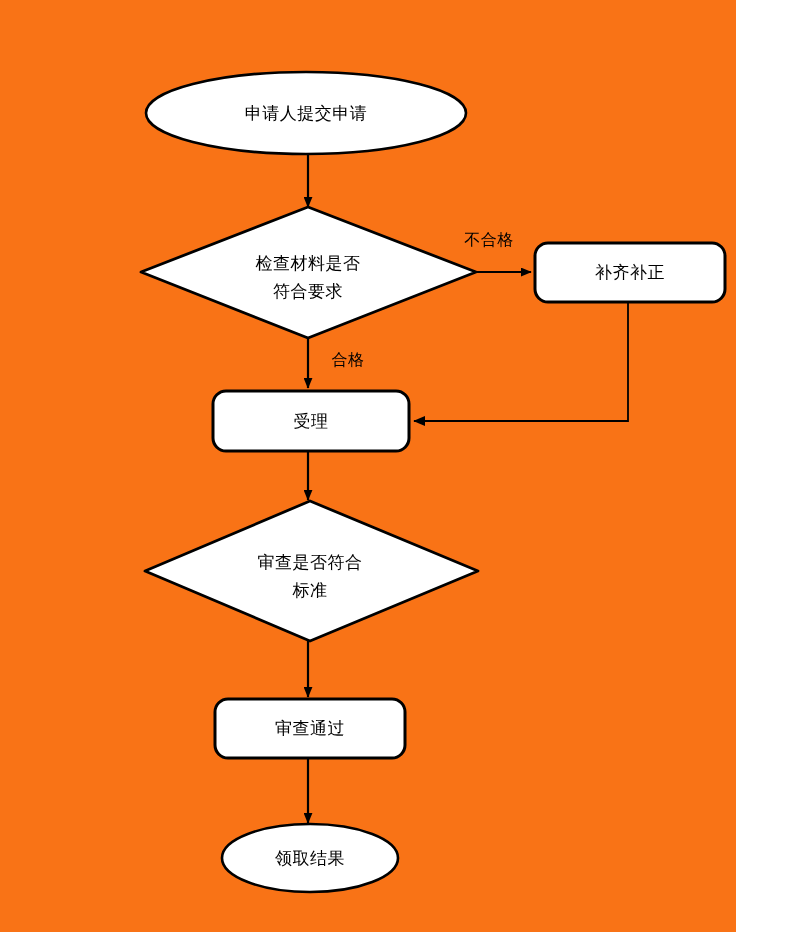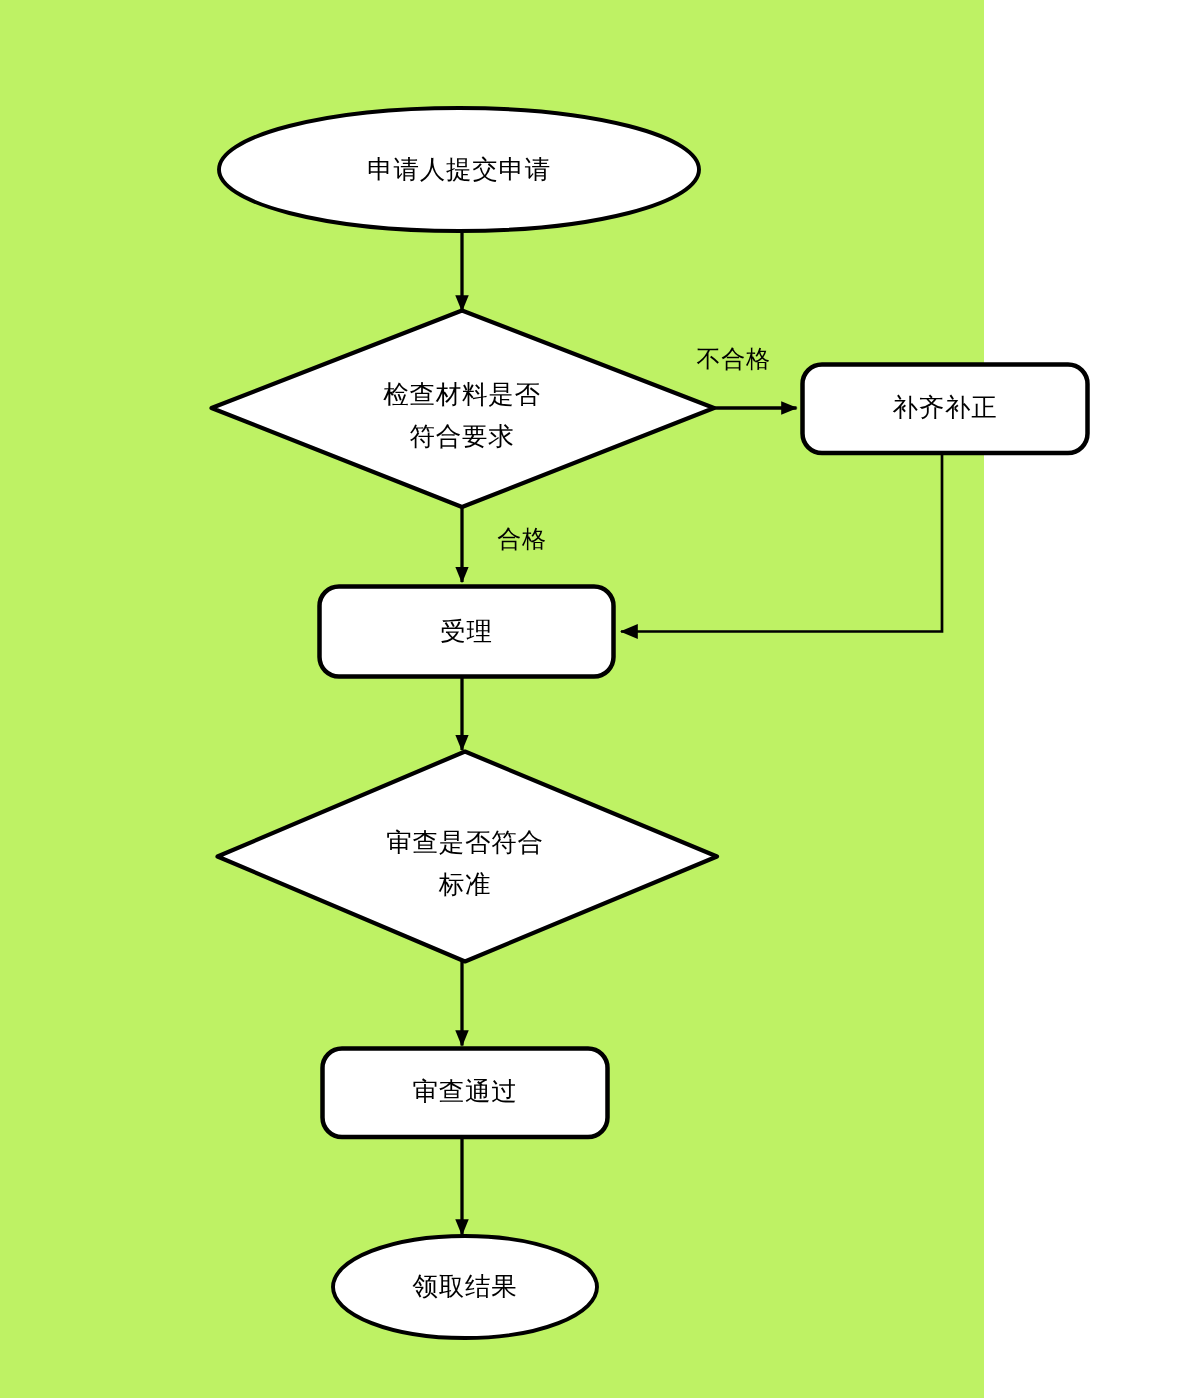--- a/index.html
+++ b/index.html
@@ -8,23 +8,23 @@
     background: #ffffff;
   }
   body {
     width: 800px;
     height: 932px;
     font-family: "DejaVu Sans", "Liberation Sans", sans-serif;
     overflow: hidden;
   }
   #flowchart-root {
     position: relative;
-    width: 656px;
+    width: 736px;
     height: 932px;
-    background: #bef264;
+    background: #f97316;
   }
   svg#flow-svg {
     display: block;
     width: 800px;
     height: 932px;
   }
   .shape-outline {
     fill: #ffffff;
     stroke: #000000;
     stroke-width: 2.4;

